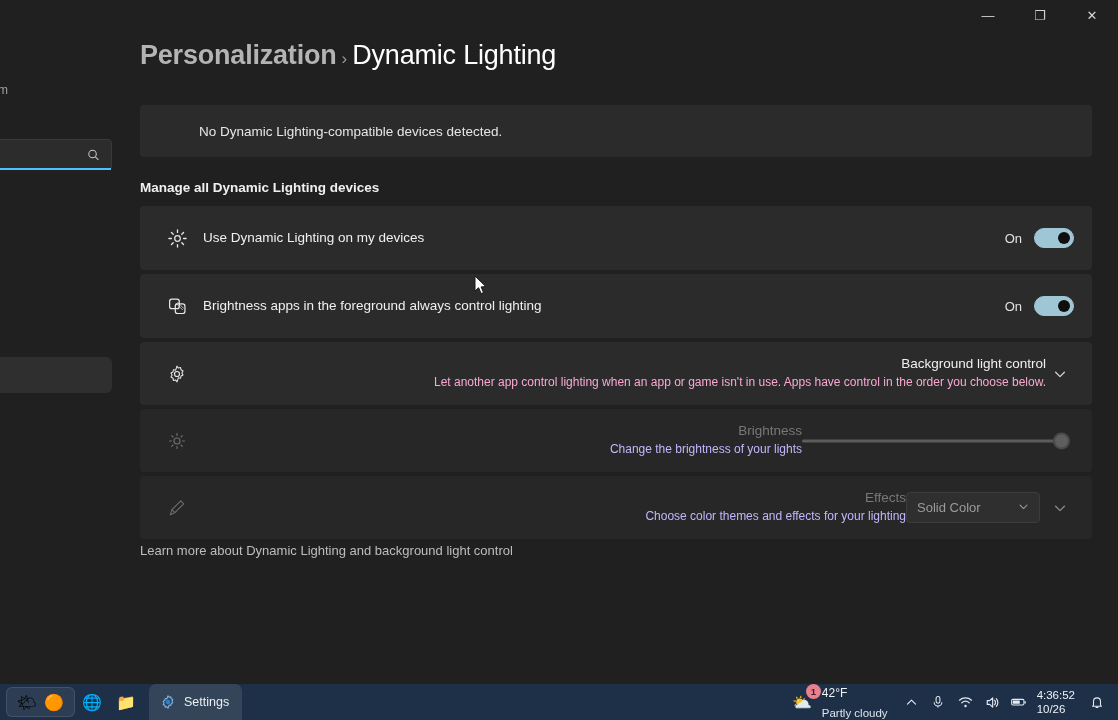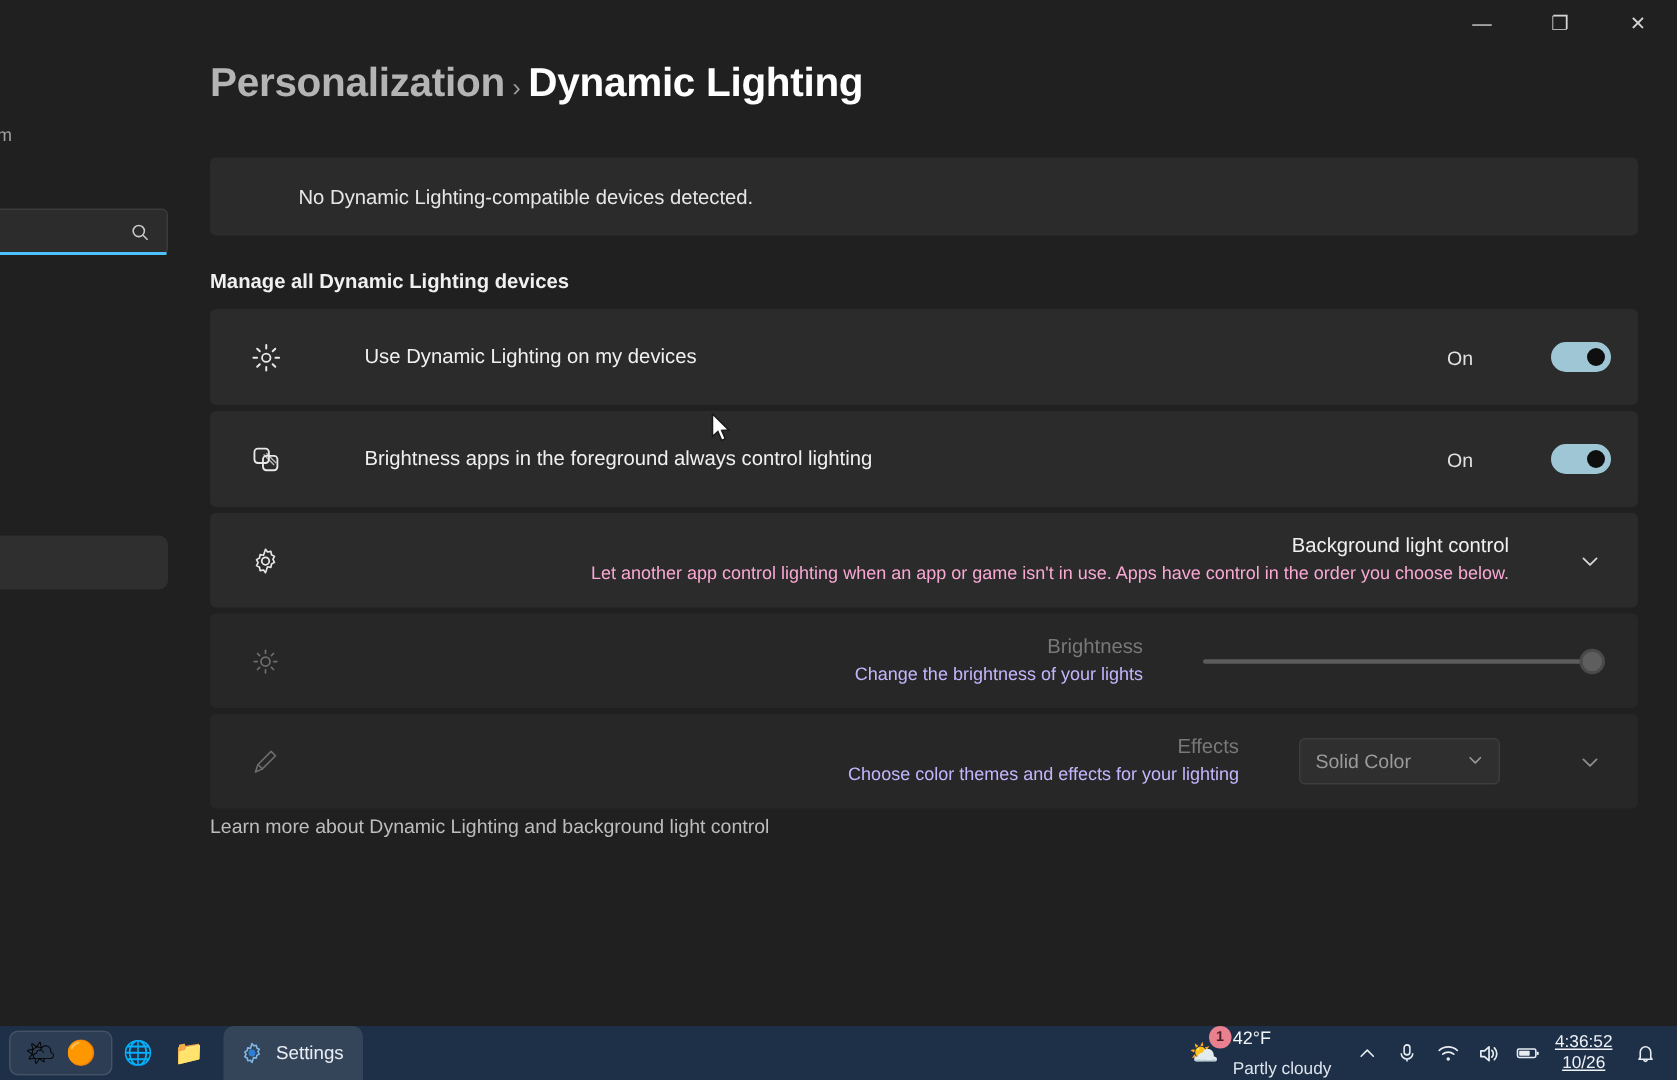--- a/index.html
+++ b/index.html
@@ -45,37 +45,37 @@
 
   
   #content { position:absolute; left:140px; top:40px; width:952px; }
 
   #breadcrumb { display:flex; align-items:baseline; gap:5px; margin-bottom:34px; }
   #breadcrumb .crumb-parent {
     font-size:27px; font-weight:600; color:#b4b4b4; letter-spacing:-0.2px;
   }
   #breadcrumb .crumb-sep { font-size:17px; color:#9a9a9a; }
   #breadcrumb .crumb-current {
-    font-size:27px; font-weight:700; color:#ffffff; letter-spacing:-0.2px;
+    font-size:27px; font-weight:400; color:#ffffff; letter-spacing:-0.2px;
   }
 
   .banner {
     width:952px; height:52px; background:#2b2b2b; border-radius:4px;
     display:flex; align-items:center; padding-left:59px;
     font-size:13.5px; color:#e6e6e6;
   }
 
   .section-head {
     margin-top:23px; margin-bottom:11px;
     font-size:13.5px; font-weight:700; color:#f0f0f0;
   }
 
   .card {
     position:relative; width:952px; background:#2b2b2b; border-radius:4px;
-    display:flex; align-items:center; padding:0 18px 0 20px; margin-bottom:4px;gap:40px;
+    display:flex; align-items:center; padding:0 18px 0 20px; margin-bottom:4px;
   }
   .card.tall  { height:64px; }
   .card.expander { height:63px;text-align:right; }
   .card.dim { background:#272727; }
 
   .card .ico {
     width:34px; min-width:34px; display:flex; align-items:center; justify-content:center;
     color:#e8e8e8; margin-right:9px;
   }
   .card.dim .ico { color:#6d6d6d; }
@@ -155,21 +155,21 @@
   #weather .wdesc { font-size:11.5px; color:#dce3ec; }
   #badge {
     position:absolute; left:24px; top:2px; min-width:15px; height:15px; padding:0 3px;
     border-radius:8px; background:#e8808f; color:#4a1c24;
     font-size:9.5px; font-weight:700; display:flex; align-items:center; justify-content:center;
   }
   .tray-ico {
     width:27px; height:30px; display:flex; align-items:center; justify-content:center;
     color:#e7ecf3;
   }
-  #clock { text-align:center; line-height:1.25; padding:0 8px 0 4px; color:#eef2f7;text-decoration:underline; }
+  #clock { text-align:left; line-height:1.25; padding:0 8px 0 4px; color:#eef2f7; }
   #clock .t { font-size:11.5px; }
   #clock .d { font-size:11.5px; }
 
   
   #cursor { position:absolute; left:474px; top:275px; width:14px; height:21px; pointer-events:none; }
 </style>
 </head>
 <body>
 
 <div id="screen">

